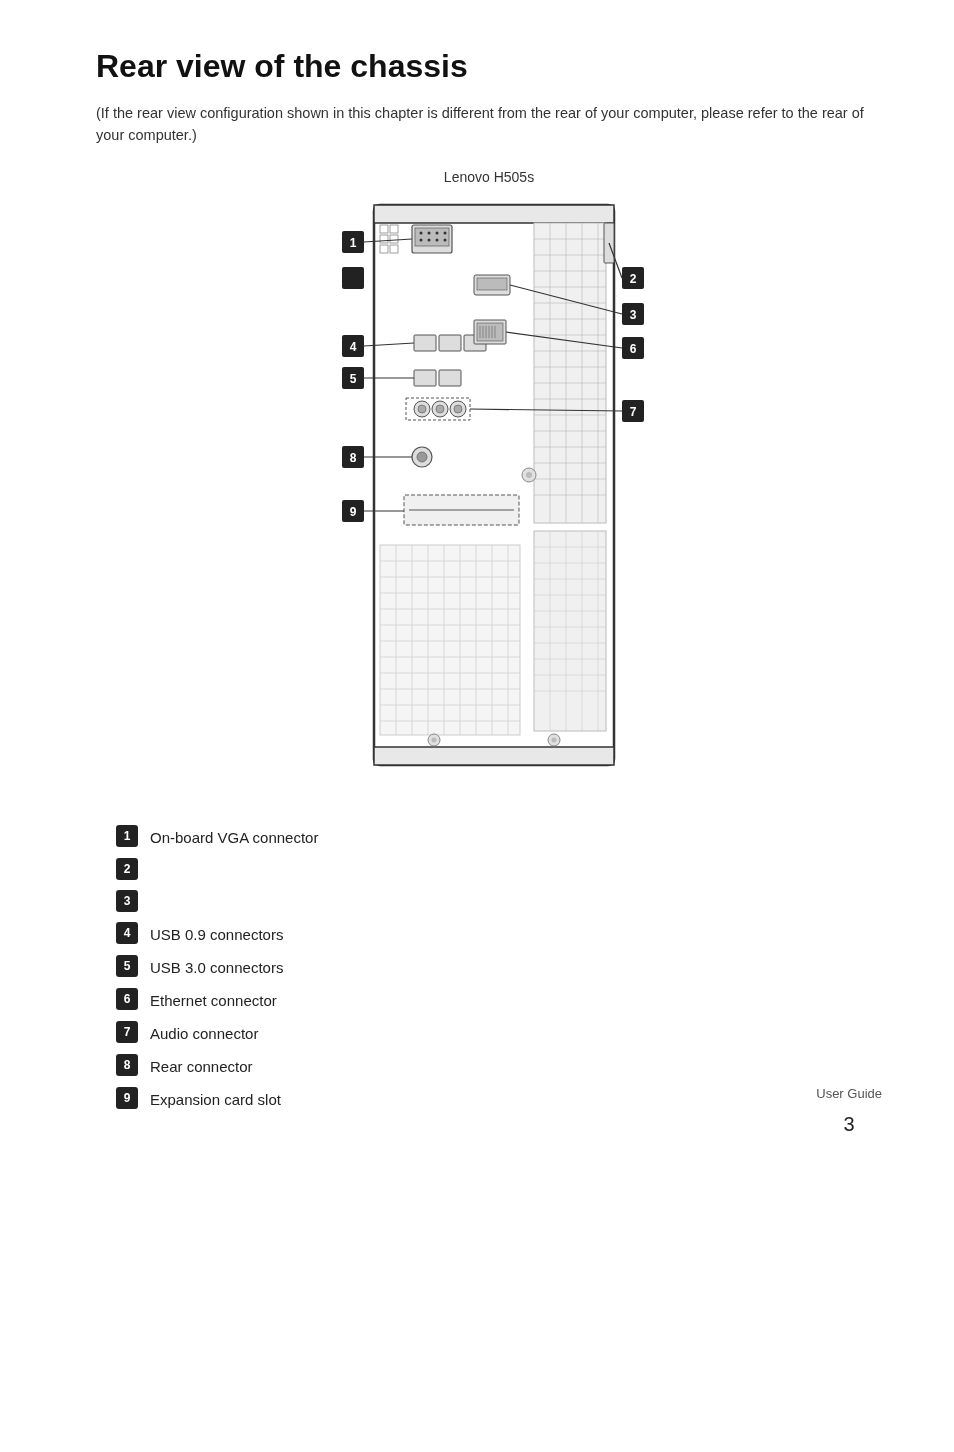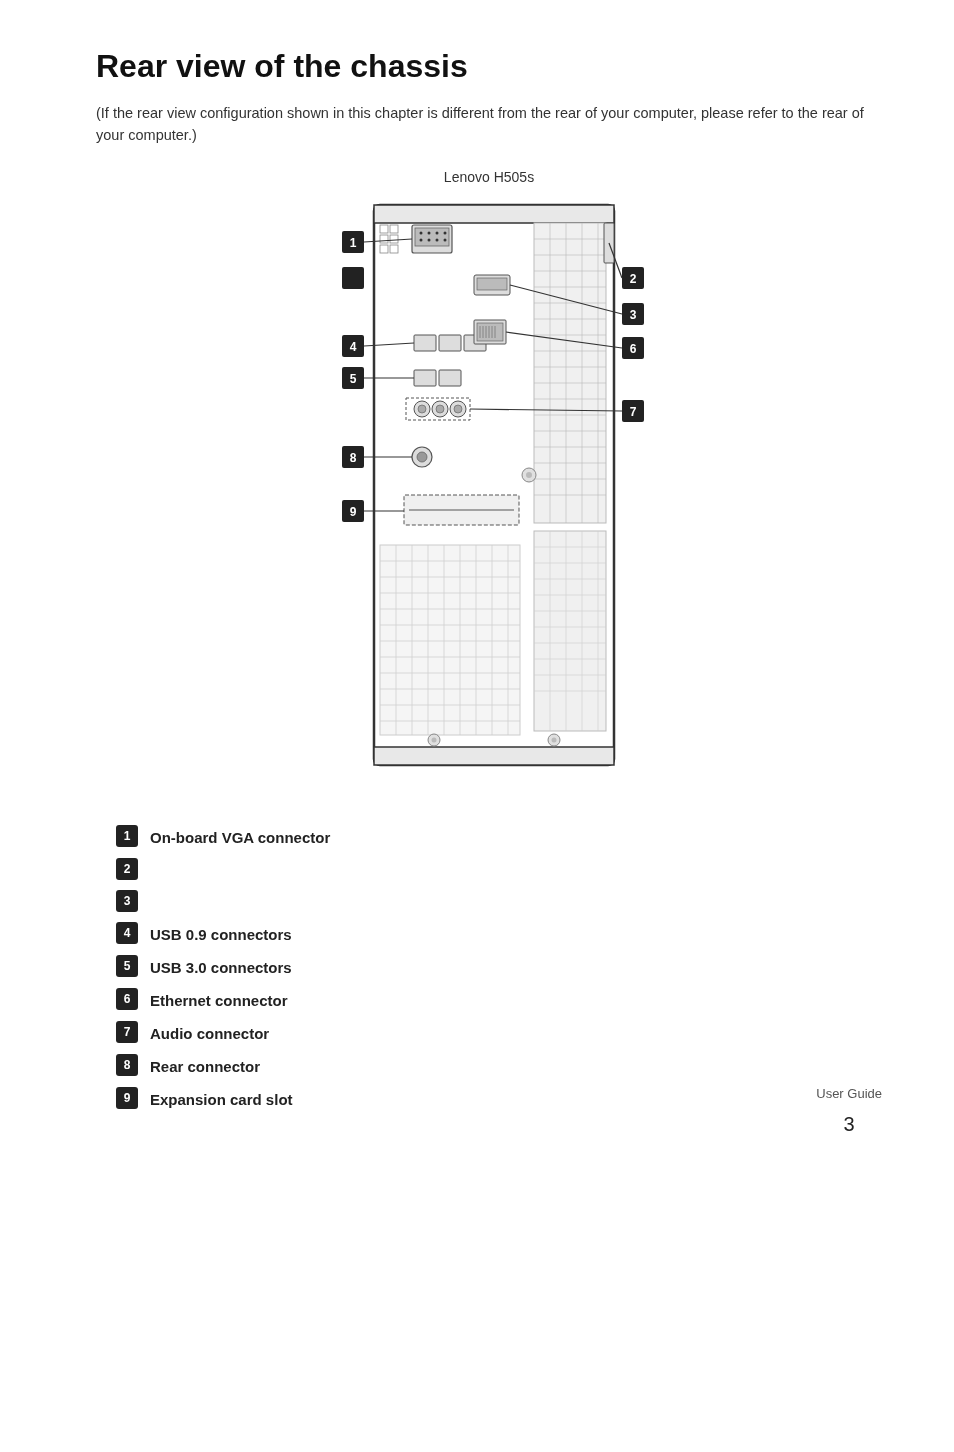--- a/index.html
+++ b/index.html
@@ -73,21 +73,20 @@
       font-size: 12px;
       font-weight: bold;
       border-radius: 3px;
       margin-right: 12px;
       flex-shrink: 0;
       margin-top: 0px;
     }
     .legend-text {
       padding-top: 2px;
       line-height: 1.4;
-      font-weight: bold;
     }
     .footer {
       position: absolute;
       bottom: 32px;
       right: 72px;
       font-size: 13px;
       color: #555;
       display: flex;
       align-items: center;
       gap: 12px;

